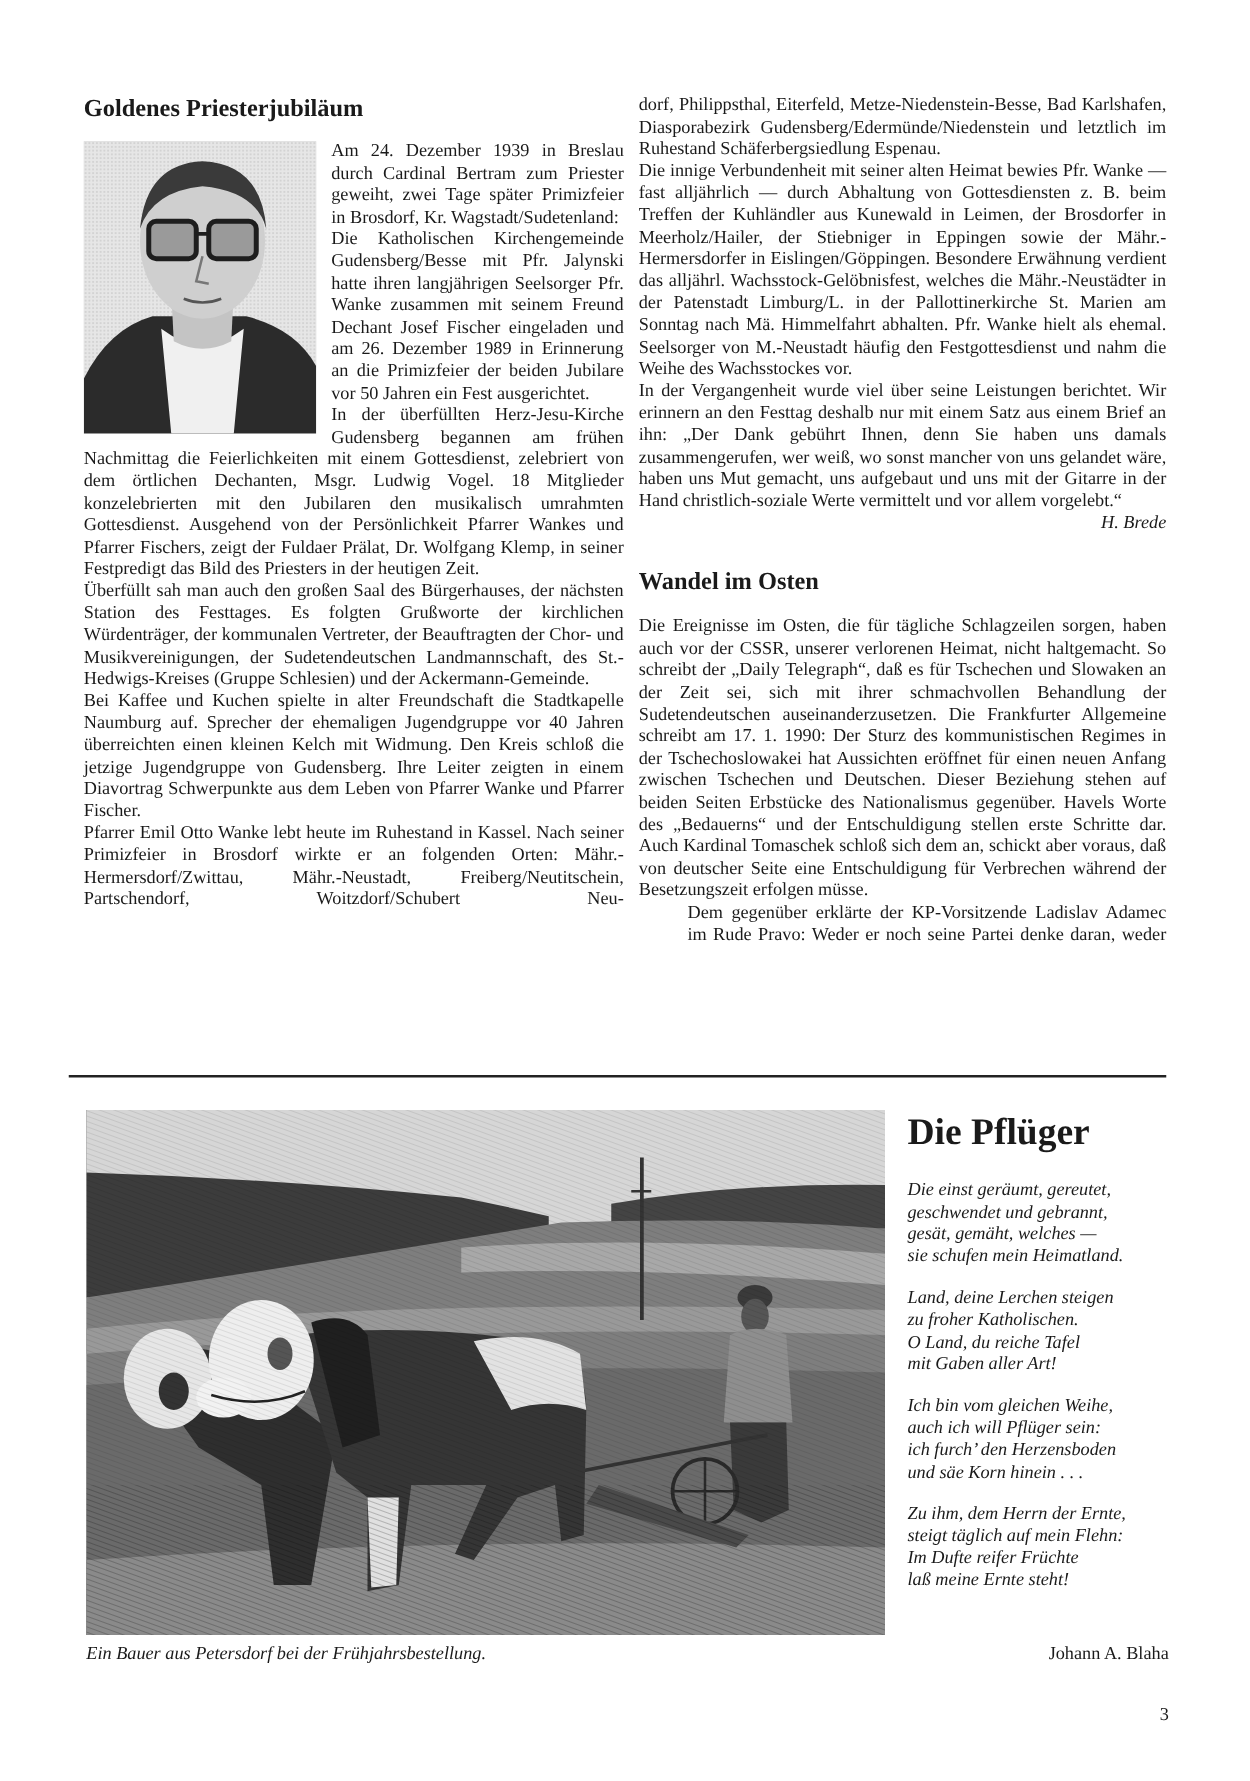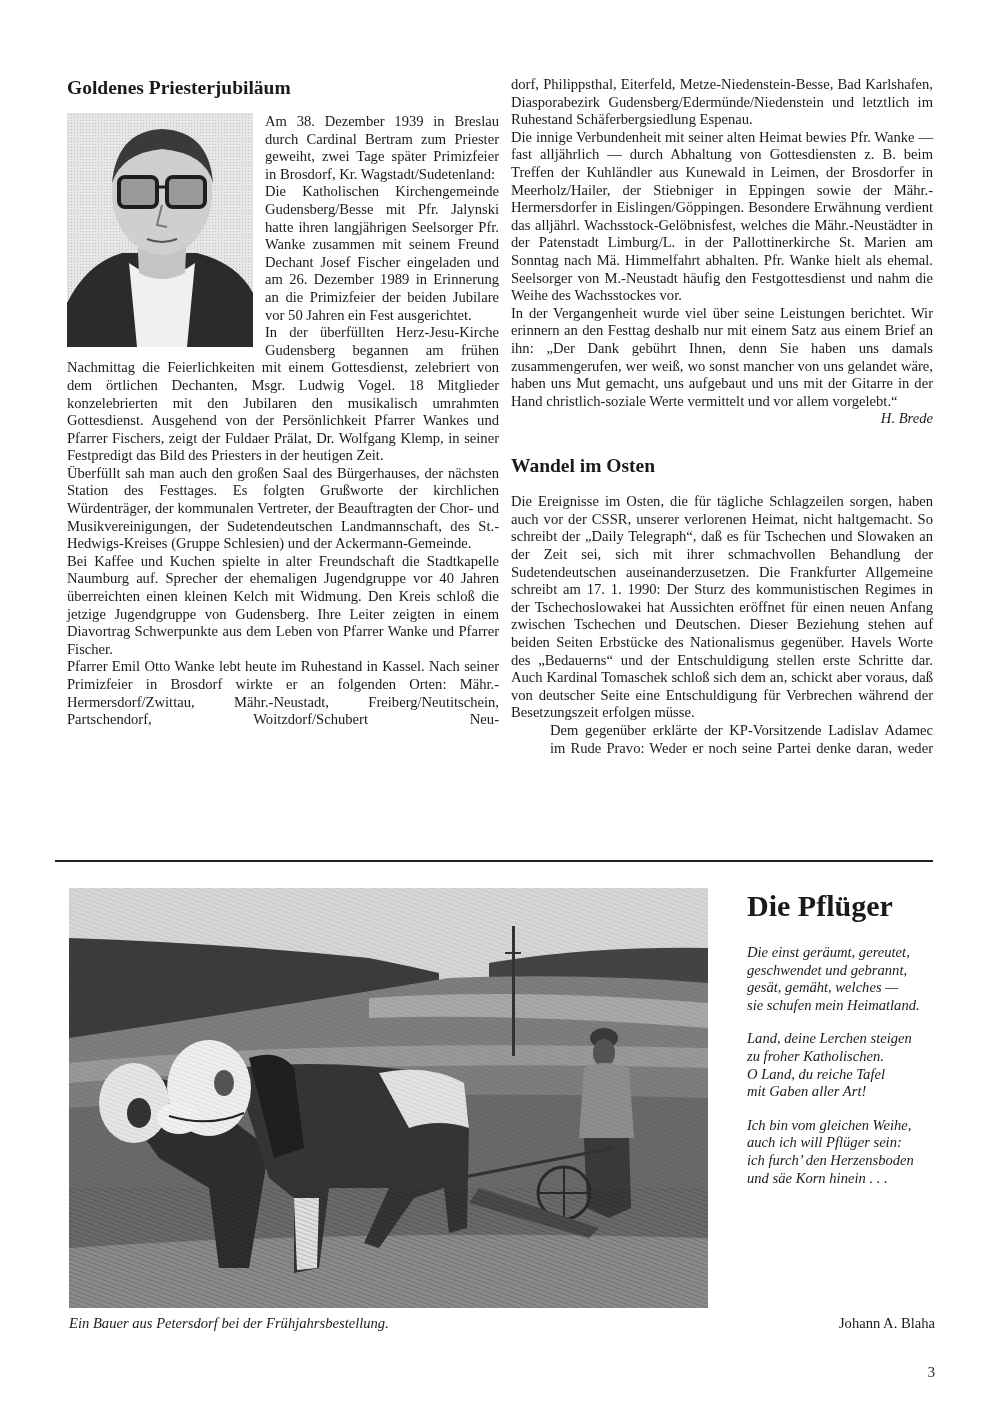--- a/index.html
+++ b/index.html
@@ -12,21 +12,21 @@
   .heading { font-weight: bold; text-align: left; font-size: 19.5px; line-height: 24px; margin: 0; }
   #h1 { margin: 0 0 13px 0; }
   .portrait { float: left; width: 186px; height: 234px; margin: 0 12px 2px 0; position: relative; overflow: hidden;
               background: #d8d8d8; }
   .centered-bold { font-weight: bold; text-align: center; display: block; }
   .sig { font-style: italic; }
   #h2 { margin: 44px 0 15px 0; }
   .rule { position: absolute; left: 55px; top: 860px; width: 878px; height: 2px; background: #222; }
   .photo { position: absolute; left: 69px; top: 888px; width: 639px; height: 420px; overflow: hidden; background: #8a8a8a; }
   .caption { position: absolute; left: 69px; top: 1315px; font-size: 14.6px; font-style: italic; }
-  .poem { position: absolute; left: 747px; top: 888px; width: 210px; }
+  .poem { position: absolute; left: 726px; top: 888px; width: 210px; }
   .poem-title { font-weight: bold; font-size: 30px; line-height: 36px; margin: 0 0 20px 0; }
   .stanza { font-style: italic; font-size: 14.6px; line-height: 17.6px; margin: 0 0 16px 0; }
   .stanza div { white-space: nowrap; }
   .poem-author { position: absolute; left: 726px; top: 1315px; width: 209px; text-align: right; font-size: 14.6px; }
   .page-num { position: absolute; left: 900px; top: 1364px; width: 35px; text-align: right; font-size: 14.6px; }
 </style>
 </head>
 <body>
 
 <div id="col-left" class="col">
@@ -52,21 +52,21 @@
       <path d="M45 70 Q50 18 95 16 Q142 18 146 70 Q138 40 95 36 Q55 40 45 70 Z" fill="#3a3a3a"></path>
 
       <rect x="52" y="64" width="38" height="30" rx="6" fill="#9a9a9a" stroke="#1e1e1e" stroke-width="4"></rect>
       <rect x="100" y="64" width="38" height="30" rx="6" fill="#9a9a9a" stroke="#1e1e1e" stroke-width="4"></rect>
       <line x1="90" y1="74" x2="100" y2="74" stroke="#1e1e1e" stroke-width="3"></line>
 
       <path d="M95 92 L90 112 L100 114" fill="none" stroke="#777" stroke-width="2"></path>
       <path d="M80 126 Q95 132 110 126" fill="none" stroke="#555" stroke-width="2"></path>
     </svg>
   </div>
-  <p>Am 38. Dezember 1939 in Breslau durch Cardinal Bertram zum Priester geweiht, zwei Tage später Primizfeier in Brosdorf, Kr. Wagstadt/Sudetenland:</p>
+  <p>Am 24. Dezember 1939 in Breslau durch Cardinal Bertram zum Priester geweiht, zwei Tage später Primizfeier in Brosdorf, Kr. Wagstadt/Sudetenland:</p>
   <p>Die Katholischen Kirchengemeinde Gudensberg/Besse mit Pfr. Jalynski hatte ihren langjährigen Seelsorger Pfr. Wanke zusammen mit seinem Freund Dechant Josef Fischer eingeladen und am 26. Dezember 1989 in Erinnerung an die Primizfeier der beiden Jubilare vor 50 Jahren ein Fest ausgerichtet.</p>
   <p>In der überfüllten Herz-Jesu-Kirche Gudensberg begannen am frühen Nachmittag die Feierlichkeiten mit einem Gottesdienst, zelebriert von dem örtlichen Dechanten, Msgr. Ludwig Vogel. 18 Mitglieder konzelebrierten mit den Jubilaren den musikalisch umrahmten Gottesdienst. Ausgehend von der Persönlichkeit Pfarrer Wankes und Pfarrer Fischers, zeigt der Fuldaer Prälat, Dr. Wolfgang Klemp, in seiner Festpredigt das Bild des Priesters in der heutigen Zeit.</p>
   <p>Überfüllt sah man auch den großen Saal des Bürgerhauses, der nächsten Station des Festtages. Es folgten Grußworte der kirchlichen Würdenträger, der kommunalen Vertreter, der Beauftragten der Chor- und Musikvereinigungen, der Sudetendeutschen Landmannschaft, des St.-Hedwigs-Kreises (Gruppe Schlesien) und der Ackermann-Gemeinde.</p>
   <p>Bei Kaffee und Kuchen spielte in alter Freundschaft die Stadtkapelle Naumburg auf. Sprecher der ehemaligen Jugendgruppe vor 40 Jahren überreichten einen kleinen Kelch mit Widmung. Den Kreis schloß die jetzige Jugendgruppe von Gudensberg. Ihre Leiter zeigten in einem Diavortrag Schwerpunkte aus dem Leben von Pfarrer Wanke und Pfarrer Fischer.</p>
   <p style="text-align-last: justify;">Pfarrer Emil Otto Wanke lebt heute im Ruhestand in Kassel. Nach seiner Primizfeier in Brosdorf wirkte er an folgenden Orten: Mähr.-Hermersdorf/Zwittau, Mähr.-Neustadt, Freiberg/Neutitschein, Partschendorf, Woitzdorf/Schubert Neu-</p>
 </div>
 
 <div id="col-right" class="col">
   <p>dorf, Philippsthal, Eiterfeld, Metze-Niedenstein-Besse, Bad Karlshafen, Diasporabezirk Gudensberg/Edermünde/Niedenstein und letztlich im Ruhestand Schäferbergsiedlung Espenau.</p>
   <p>Die innige Verbundenheit mit seiner alten Heimat bewies Pfr. Wanke — fast alljährlich — durch Abhaltung von Gottesdiensten z. B. beim Treffen der Kuhländler aus Kunewald in Leimen, der Brosdorfer in Meerholz/Hailer, der Stiebniger in Eppingen sowie der Mähr.-Hermersdorfer in Eislingen/Göppingen. Besondere Erwähnung verdient das alljährl. Wachsstock-Gelöbnisfest, welches die Mähr.-Neustädter in der Patenstadt Limburg/L. in der Pallottinerkirche St. Marien am Sonntag nach Mä. Himmelfahrt abhalten. Pfr. Wanke hielt als ehemal. Seelsorger von M.-Neustadt häufig den Festgottesdienst und nahm die Weihe des Wachsstockes vor.</p>
@@ -151,16 +151,22 @@
     <div>zu froher Katholischen.</div>
     <div>O Land, du reiche Tafel</div>
     <div>mit Gaben aller Art!</div>
   </div>
   <div class="stanza">
     <div>Ich bin vom gleichen Weihe,</div>
     <div>auch ich will Pflüger sein:</div>
     <div>ich furch’ den Herzensboden</div>
     <div>und säe Korn hinein . . .</div>
   </div>
+  <div class="stanza">
+    <div>Zu ihm, dem Herrn der Ernte,</div>
+    <div>steigt täglich auf mein Flehn:</div>
+    <div>Im Dufte reifer Früchte</div>
+    <div>laß meine Ernte steht!</div>
+  </div>
 </div>
 <div class="poem-author">Johann A. Blaha</div>
 
 <div class="page-num">3</div>
 
 </body></html>

